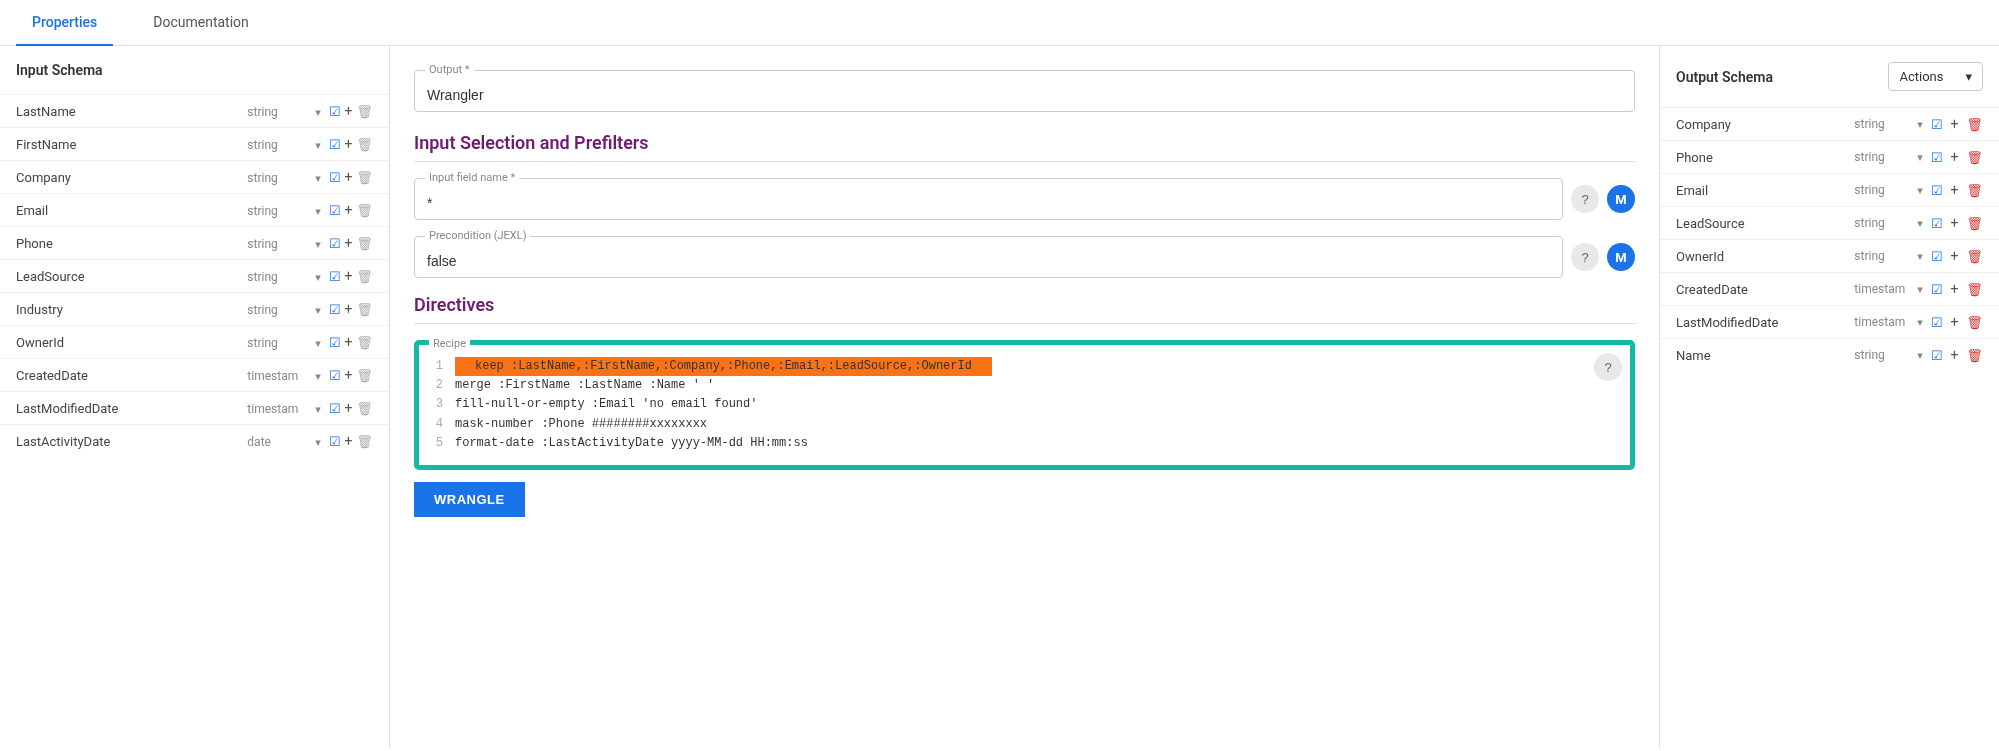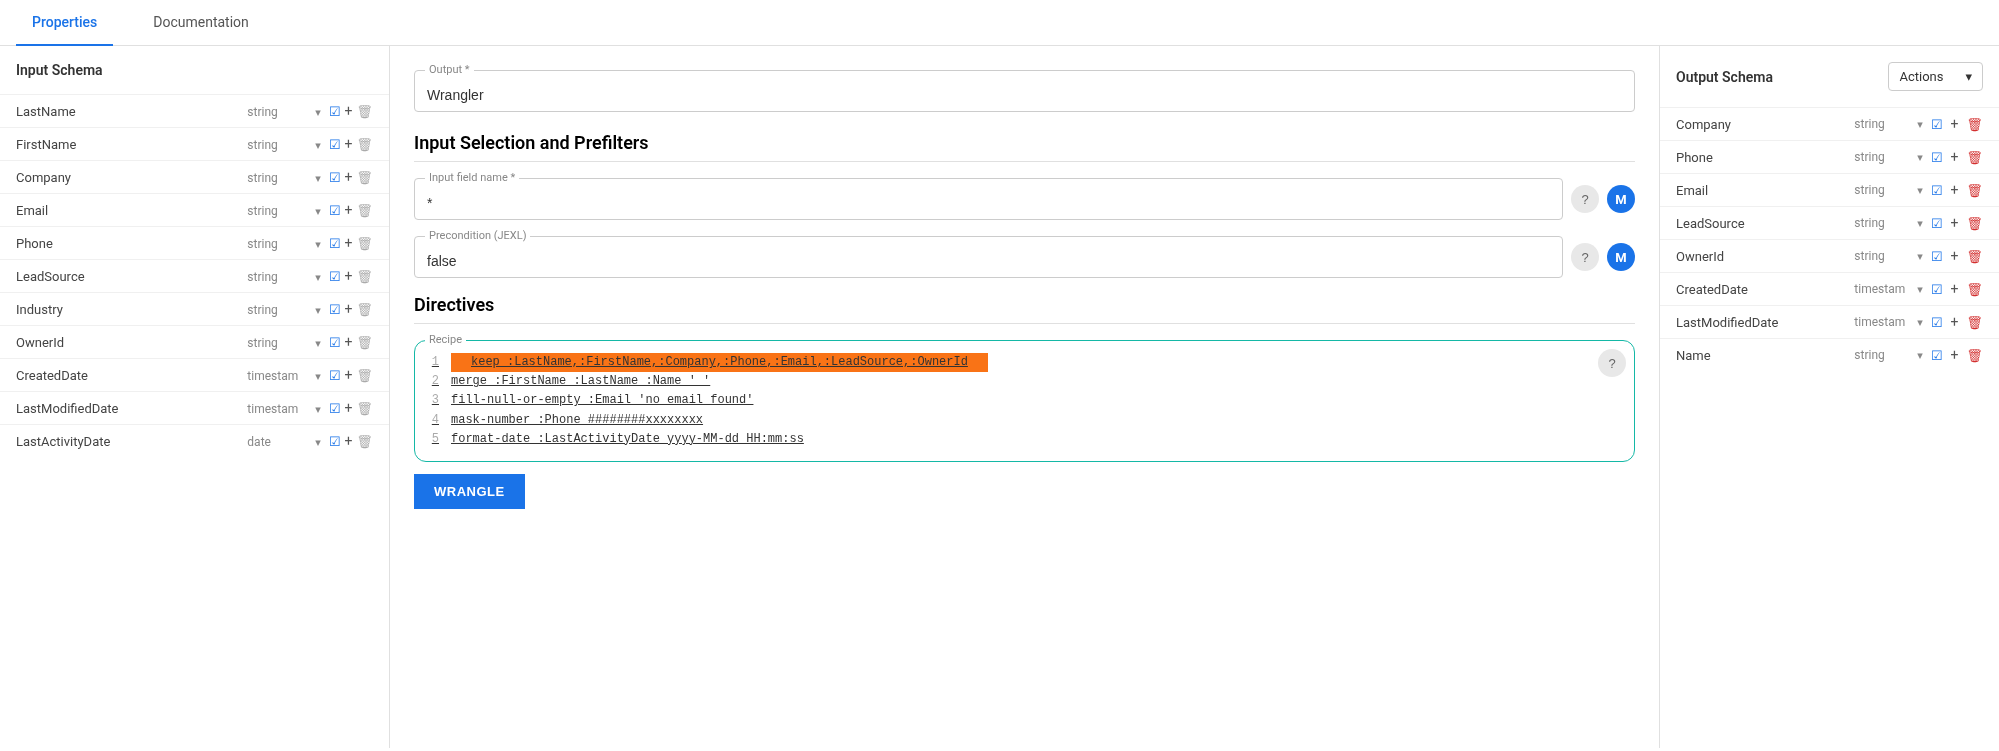--- a/index.html
+++ b/index.html
@@ -121,21 +121,21 @@
       outline: none;
       width: 100%;
       font-size: 14px;
       color: #333;
       background: transparent;
     }
 
     .section-title {
       font-size: 18px;
       font-weight: 600;
-      color: #000000;
+      color: #701a75;
       margin-bottom: 16px;
       padding-bottom: 8px;
       border-bottom: 1px solid #e0e0e0;
     }
 
     
     .input-row {
       display: flex;
       align-items: center;
       gap: 8px;
@@ -171,24 +171,23 @@
       color: #fff;
       flex-shrink: 0;
       cursor: pointer;
     }
 
     
     .directives-section .section-title {
       margin-top: 8px;
     }
     .recipe-box {
-      border: 1px solid #14b8a6;
-      border-radius: 12px;
+      border: 5px solid #14b8a6;
+      border-radius: 5px;
       position: relative;
-      text-decoration: underline;
     }
     .recipe-label {
       position: absolute;
       top: -8px;
       left: 10px;
       background: #fff;
       padding: 0 4px;
       font-size: 11px;
       color: #888;
     }

